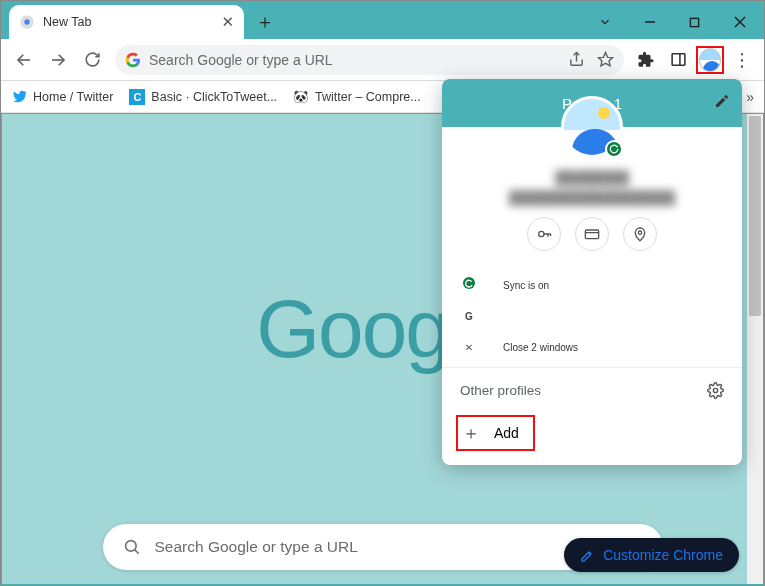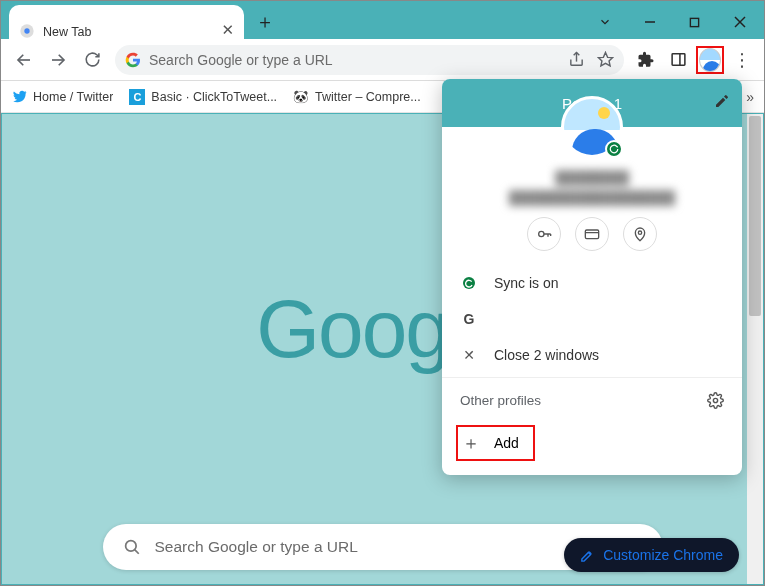--- a/index.html
+++ b/index.html
@@ -1,20 +1,20 @@
 <!DOCTYPE html>
 <html><head>
 <meta charset="utf-8">
 <style>
   * { box-sizing: border-box; margin: 0; padding: 0; font-family: "Segoe UI", Arial, sans-serif; }
   body { width: 765px; height: 586px; background: #4ab1b7; position: relative; overflow: hidden; border: 1px solid #888; }
 
   
   .titlebar { height: 38px; display: flex; align-items: flex-end; }
-  .tab { background: #fff; height: 34px; width: 235px; margin-left: 8px; border-radius: 10px 10px 0 0; display: flex; align-items: flex-end; padding: 0 10px; gap: 8px; font-size: 12.5px; color: #333; position: relative; }
+  .tab { background: #fff; height: 34px; width: 235px; margin-left: 8px; border-radius: 10px 10px 0 0; display: flex; align-items: center; padding: 12px 10px; gap: 8px; font-size: 12.5px; color: #333; position: relative; }
   .tab .close { margin-left: auto; font-size: 15px; color: #555; }
   .newtab-btn { width: 30px; height: 30px; display: flex; align-items: center; justify-content: center; font-size: 19px; color: #222; margin-left: 6px; margin-bottom: 2px; }
   .wincontrols { margin-left: auto; display: flex; height: 34px; align-items: center; padding-right: 2px; }
   .wincontrols .wc { width: 45px; height: 30px; display: flex; align-items: center; justify-content: center; font-size: 14px; }
   .wc svg { stroke: #222; }
 
   
   .toolbar { background: #fff; height: 42px; display: flex; align-items: center; padding: 0 8px; gap: 4px; border-bottom: 1px solid #dcdcdc; }
   .navbtn { width: 30px; height: 30px; display: flex; align-items: center; justify-content: center; color: #5f6368; font-size: 18px; }
   .omnibox { flex: 1; height: 30px; background: #f1f3f4; border-radius: 15px; display: flex; align-items: center; padding: 0 10px; gap: 8px; font-size: 14px; color: #6b6b6b; margin: 0 4px; }
@@ -48,21 +48,21 @@
   .popup { position:absolute; top:78px; right:22px; width:300px; background:#fff; border-radius:8px; box-shadow:0 4px 20px rgba(0,0,0,.25); overflow:hidden; z-index:50; }
   .popup-header { background:#4ab1b7; height:48px; display:flex; align-items:center; justify-content:center; color:#fff; font-size:15px; font-weight:500; position:relative;}
   .popup-header .edit { position:absolute; right:12px; top:14px; color:#333;}
   .avatar-big { width:62px; height:62px; border-radius:50%; margin:-31px auto 0; background:linear-gradient(#bfe7ff 55%, #fff 45%); position:relative; border:3px solid #fff; overflow:hidden;}
   .avatar-big::before{content:"";position:absolute;top:8px;right:10px;width:12px;height:12px;background:#ffd54a;border-radius:50%;}
   .avatar-big::after{content:"";position:absolute;bottom:-4px;left:8px;width:46px;height:30px;background:#2b7de9;border-radius:22px 22px 0 0;}
   .sync-badge{width:18px;height:18px;border-radius:50%;background:#0b8043;border:2px solid #fff;position:relative;margin:-18px auto 0;left:22px;display:flex;align-items:center;justify-content:center;}
   .blurred { filter: blur(4px); text-align:center; font-size:13px; color:#888; padding:10px 0 6px; line-height:1.5;}
   .circle-row { display:flex; justify-content:center; gap:14px; padding:4px 0 14px;}
   .circle-row .cbtn{width:34px;height:34px;border:1px solid #ddd;border-radius:50%;display:flex;align-items:center;justify-content:center;color:#555;}
-  .menurow { display:flex;align-items:flex-end;gap:16px;padding:10px 18px;font-size:14px;color:#333;}
+  .menurow { display:flex;align-items:flex-end;gap:25px;padding:10px 18px;font-size:10px;color:#333;}
   .menurow .mi{width:18px;display:flex;align-items:center;justify-content:center;color:#555;}
   .divider{height:1px;background:#eee;margin:4px 0;}
   .section-label{font-size:13.5px;color:#5f6368;padding:10px 18px;display:flex;align-items:center;gap:24px;}
   .section-label .gear{margin-left:auto;color:#555;}
   .add-highlight{border:2.5px solid #e11; display:inline-flex;align-items:center;gap:14px;padding:4px 14px 4px 4px;margin-left:14px;font-size:14px;}
   .add-highlight .plus{font-size:18px;color:#555;width:18px;text-align:center;}
   .popup-pad{height:14px;}
 
   svg { display:block; }
 </style>

